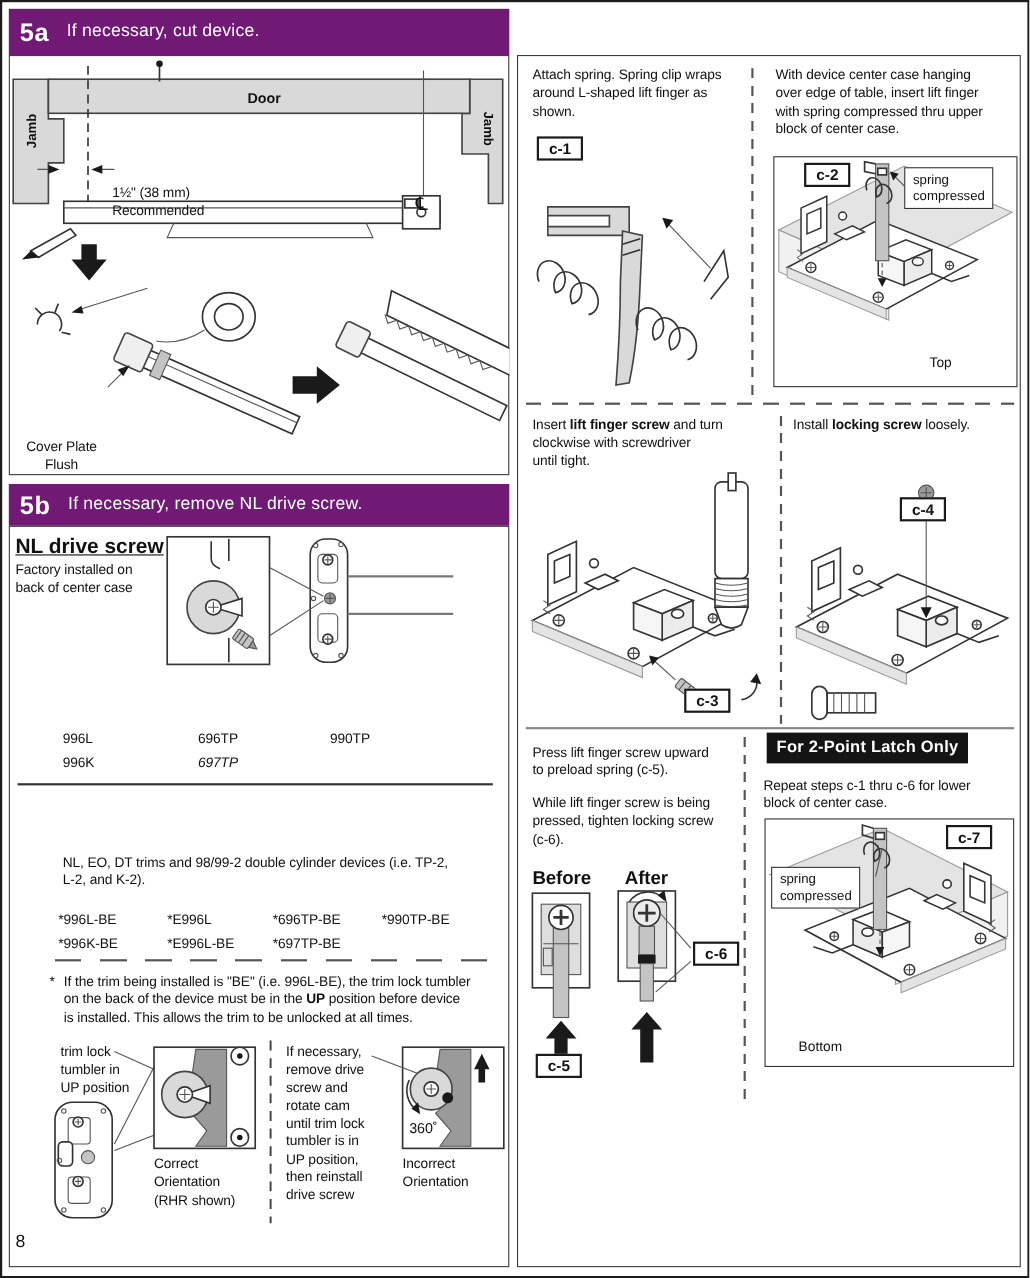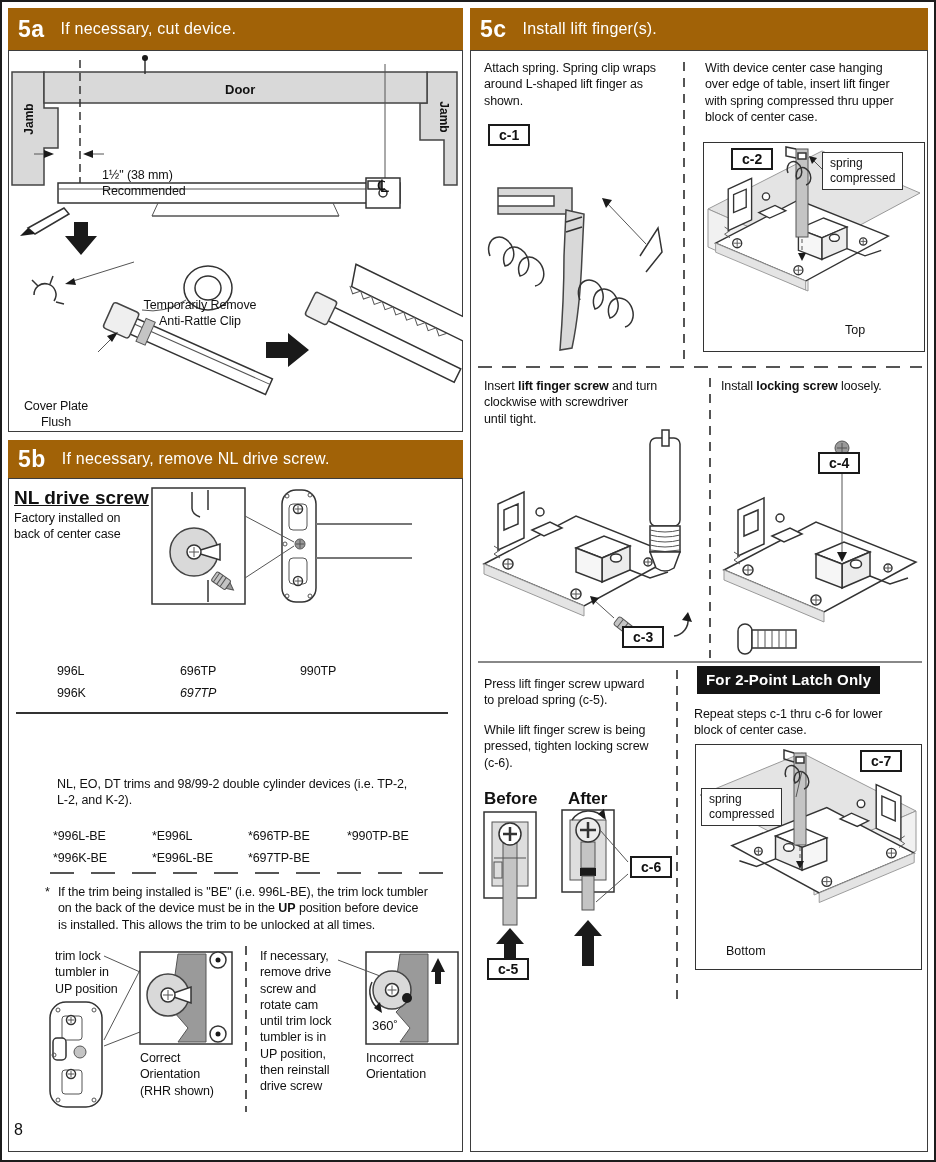--- a/index.html
+++ b/index.html
@@ -1,21 +1,21 @@
 <!DOCTYPE html>
 <html><head>
 <meta charset="utf-8">
 <style>
   html,body{margin:0;padding:0;background:#e8e8e8;}
   .page{position:relative;width:936px;height:1162px;background:#fff;
         font-family:"Liberation Sans","DejaVu Sans",sans-serif;color:#111;
         overflow:hidden;margin:0 auto;}
   .frame{position:absolute;left:0;top:0;width:936px;height:1162px;
          border:2px solid #1c1c1c;box-sizing:border-box;pointer-events:none;z-index:9;}
-  .hdr{position:absolute;background:#a16207;color:#fff;display:flex;align-items:center;
+  .hdr{position:absolute;background:#701a75;color:#fff;display:flex;align-items:center;
        box-sizing:border-box;padding-left:10px;z-index:2;}
   .hdr .num{font-weight:bold;font-size:23px;margin-right:16px;letter-spacing:.5px;}
   .hdr .ttl{font-size:16px;letter-spacing:.2px;}
   .cbox{position:absolute;border:1.5px solid #3d3d3d;background:#fff;box-sizing:border-box;z-index:1;}
   .t{position:absolute;white-space:pre-line;font-size:12.5px;line-height:1.3;
      letter-spacing:-0.1px;z-index:4;}
   .b{font-weight:bold;}
   .big{font-size:19px;font-weight:bold;letter-spacing:0;}
   .clabel{position:absolute;border:2px solid #1a1a1a;background:#fff;font-weight:bold;
           font-size:14px;line-height:1.15;padding:1px 9px;z-index:6;}
@@ -139,22 +139,20 @@
       <path class="thin" d="M322 258 l6 6 l6 -6 l6 6 l6 -6 l6 6 l6 -6 l6 6 l6 -6 l6 6 l6 -6 l6 6 l6 -6 l6 6 l6 -6 l6 6 l6 -6 l6 6 l6 -6"></path>
     </g>
   </svg>
 
   <div class="lbl" style="left:225px;top:82px;font-weight:bold;font-size:13px;">Door</div>
   <div class="lbl rot-l" style="left:13px;top:112px;font-weight:bold;font-size:12px;">Jamb</div>
   <div class="lbl rot-r" style="left:428px;top:110px;font-weight:bold;font-size:12px;">Jamb</div>
   <div class="t" style="left:102px;top:167px;">1½" (38 mm)
 Recommended</div>
   <div class="lbl" style="left:378px;top:176px;font-size:17px;">℄</div>
-  <div class="t" style="left:132px;top:297px;text-align:center;width:136px;">Temporarily Remove
-Anti-Rattle Clip</div>
   <div class="t" style="left:16px;top:398px;text-align:center;width:80px;">Cover Plate
 Flush</div>
 
   <div class="hdr" style="left:8px;top:440px;width:455px;height:38px;">
     <span class="num">5b</span>
     <span class="ttl">If necessary, remove NL drive screw.</span>
   </div>
   <div class="cbox" style="left:8px;top:478px;width:455px;height:674px;"></div>
 
   <div class="t big" style="left:14px;top:486px;text-decoration:underline;">NL drive screw</div>
@@ -279,24 +277,20 @@
 tumbler is in
 UP position,
 then reinstall
 drive screw</div>
   <div class="t" style="left:372px;top:1018px;font-size:13px;">360˚</div>
   <div class="t" style="left:366px;top:1050px;">Incorrect
 Orientation</div>
 
   <div class="t" style="left:14px;top:1120px;font-size:16px;">8</div>
 
-  <div class="hdr" style="left:470px;top:8px;width:458px;height:42px;">
-    <span class="num">5c</span>
-    <span class="ttl">Install lift finger(s).</span>
-  </div>
   <div class="cbox" style="left:470px;top:50px;width:458px;height:1102px;"></div>
 
   <div class="t" style="left:484px;top:60px;width:200px;">Attach spring. Spring clip wraps
 around L-shaped lift finger as
 shown.</div>
   <div class="clabel" style="left:488px;top:124px;">c-1</div>
   <svg class="fig" style="left:480px;top:160px;" width="205" height="205" viewBox="0 0 205 205">
     <path class="fl" fill-rule="evenodd" d="M18 28 H92 V54 H18 Z M18 36 H74 V46 H18 Z"></path>
     <path class="fl" d="M86 50 L104 54 L102 96 Q100 150 92 188 L80 190 Q84 140 84 96 Z"></path>
     <path class="st" d="M86 62 l16 -5 M86 72 l16 -5" stroke-width="2"></path>

